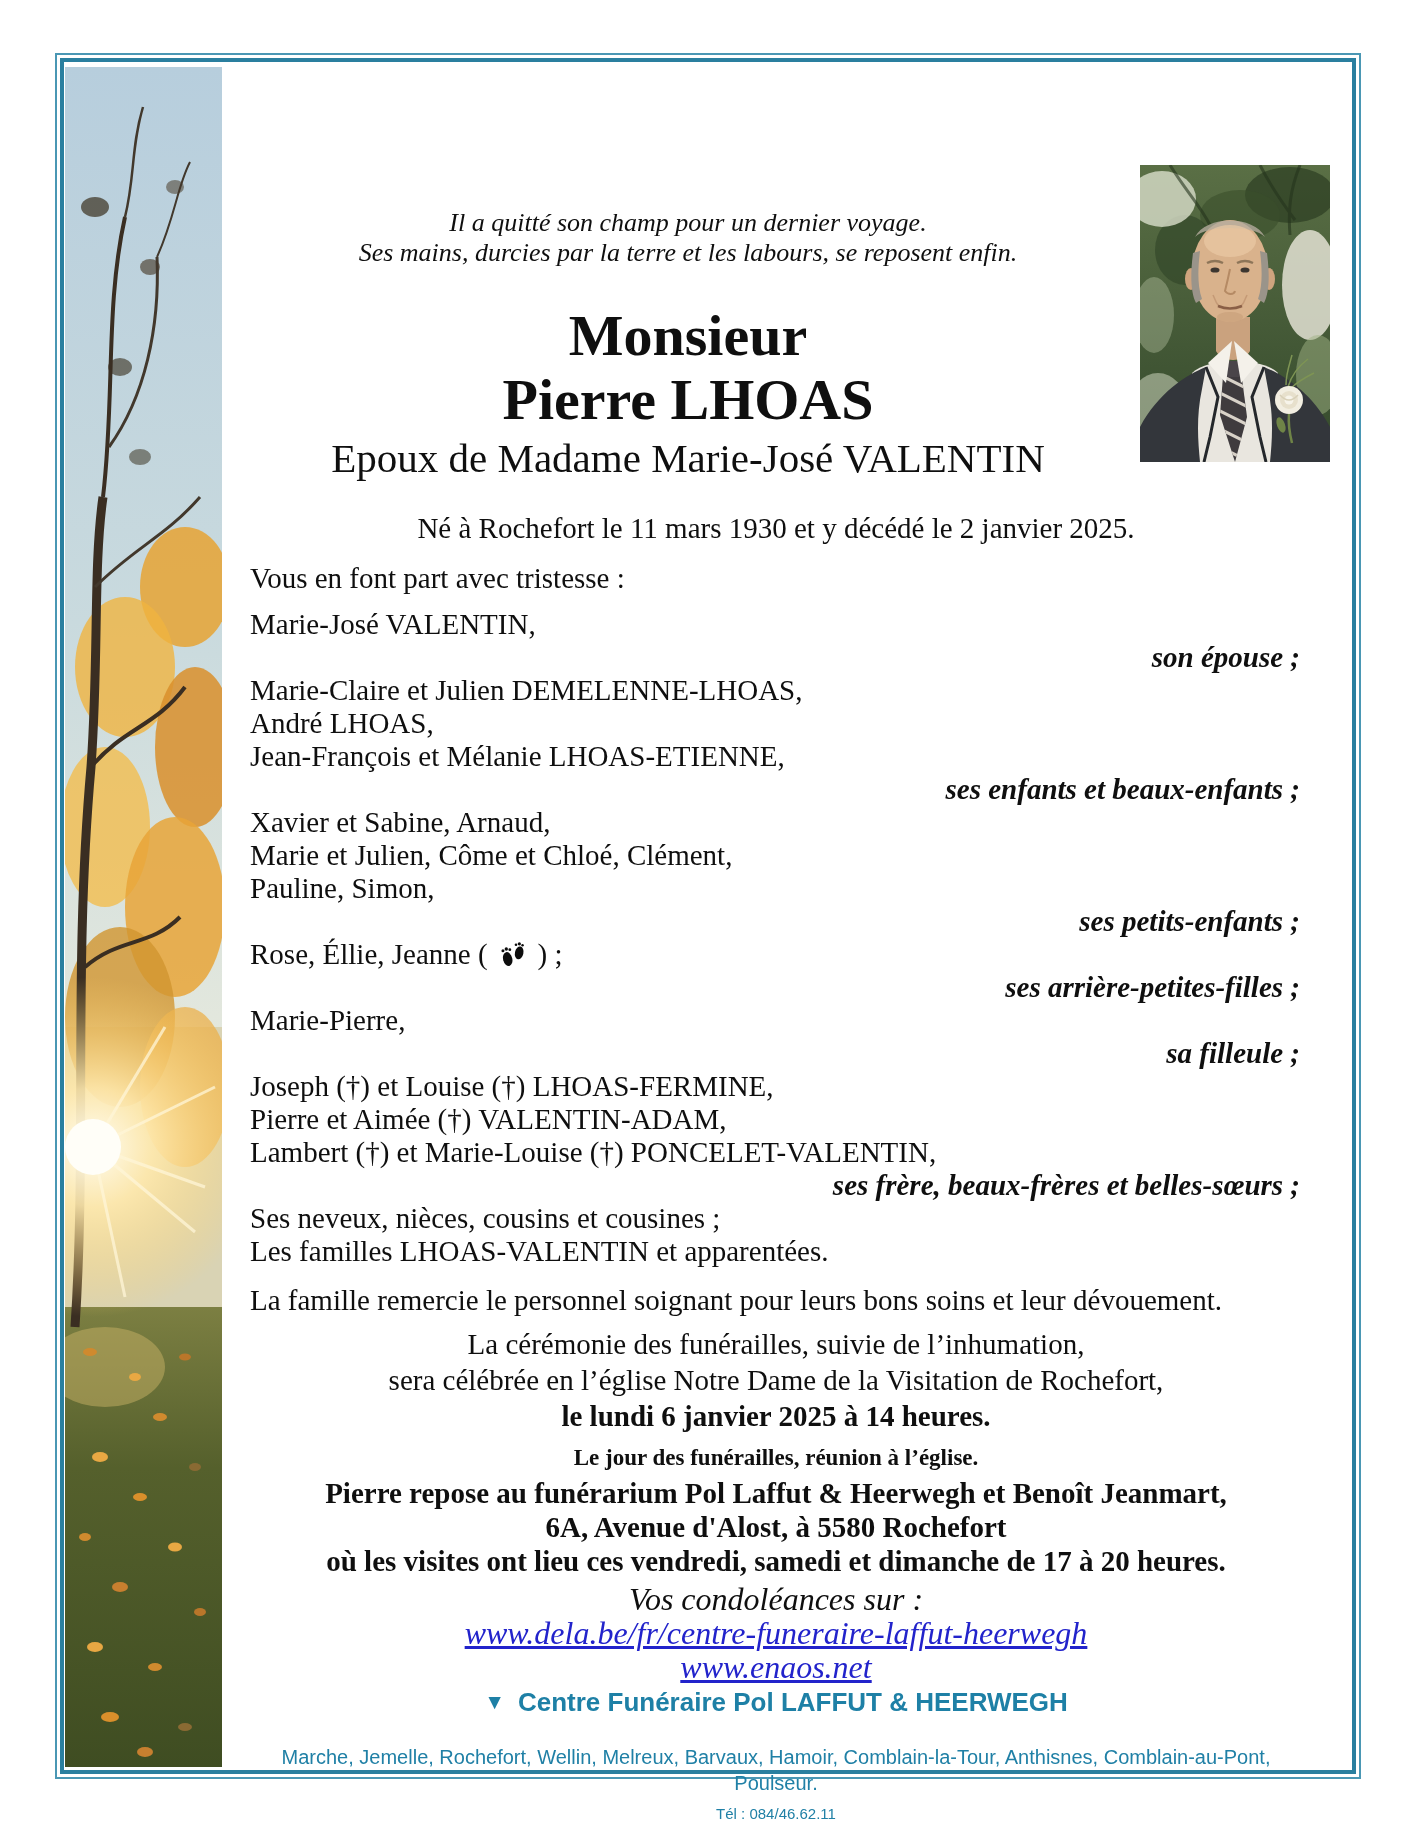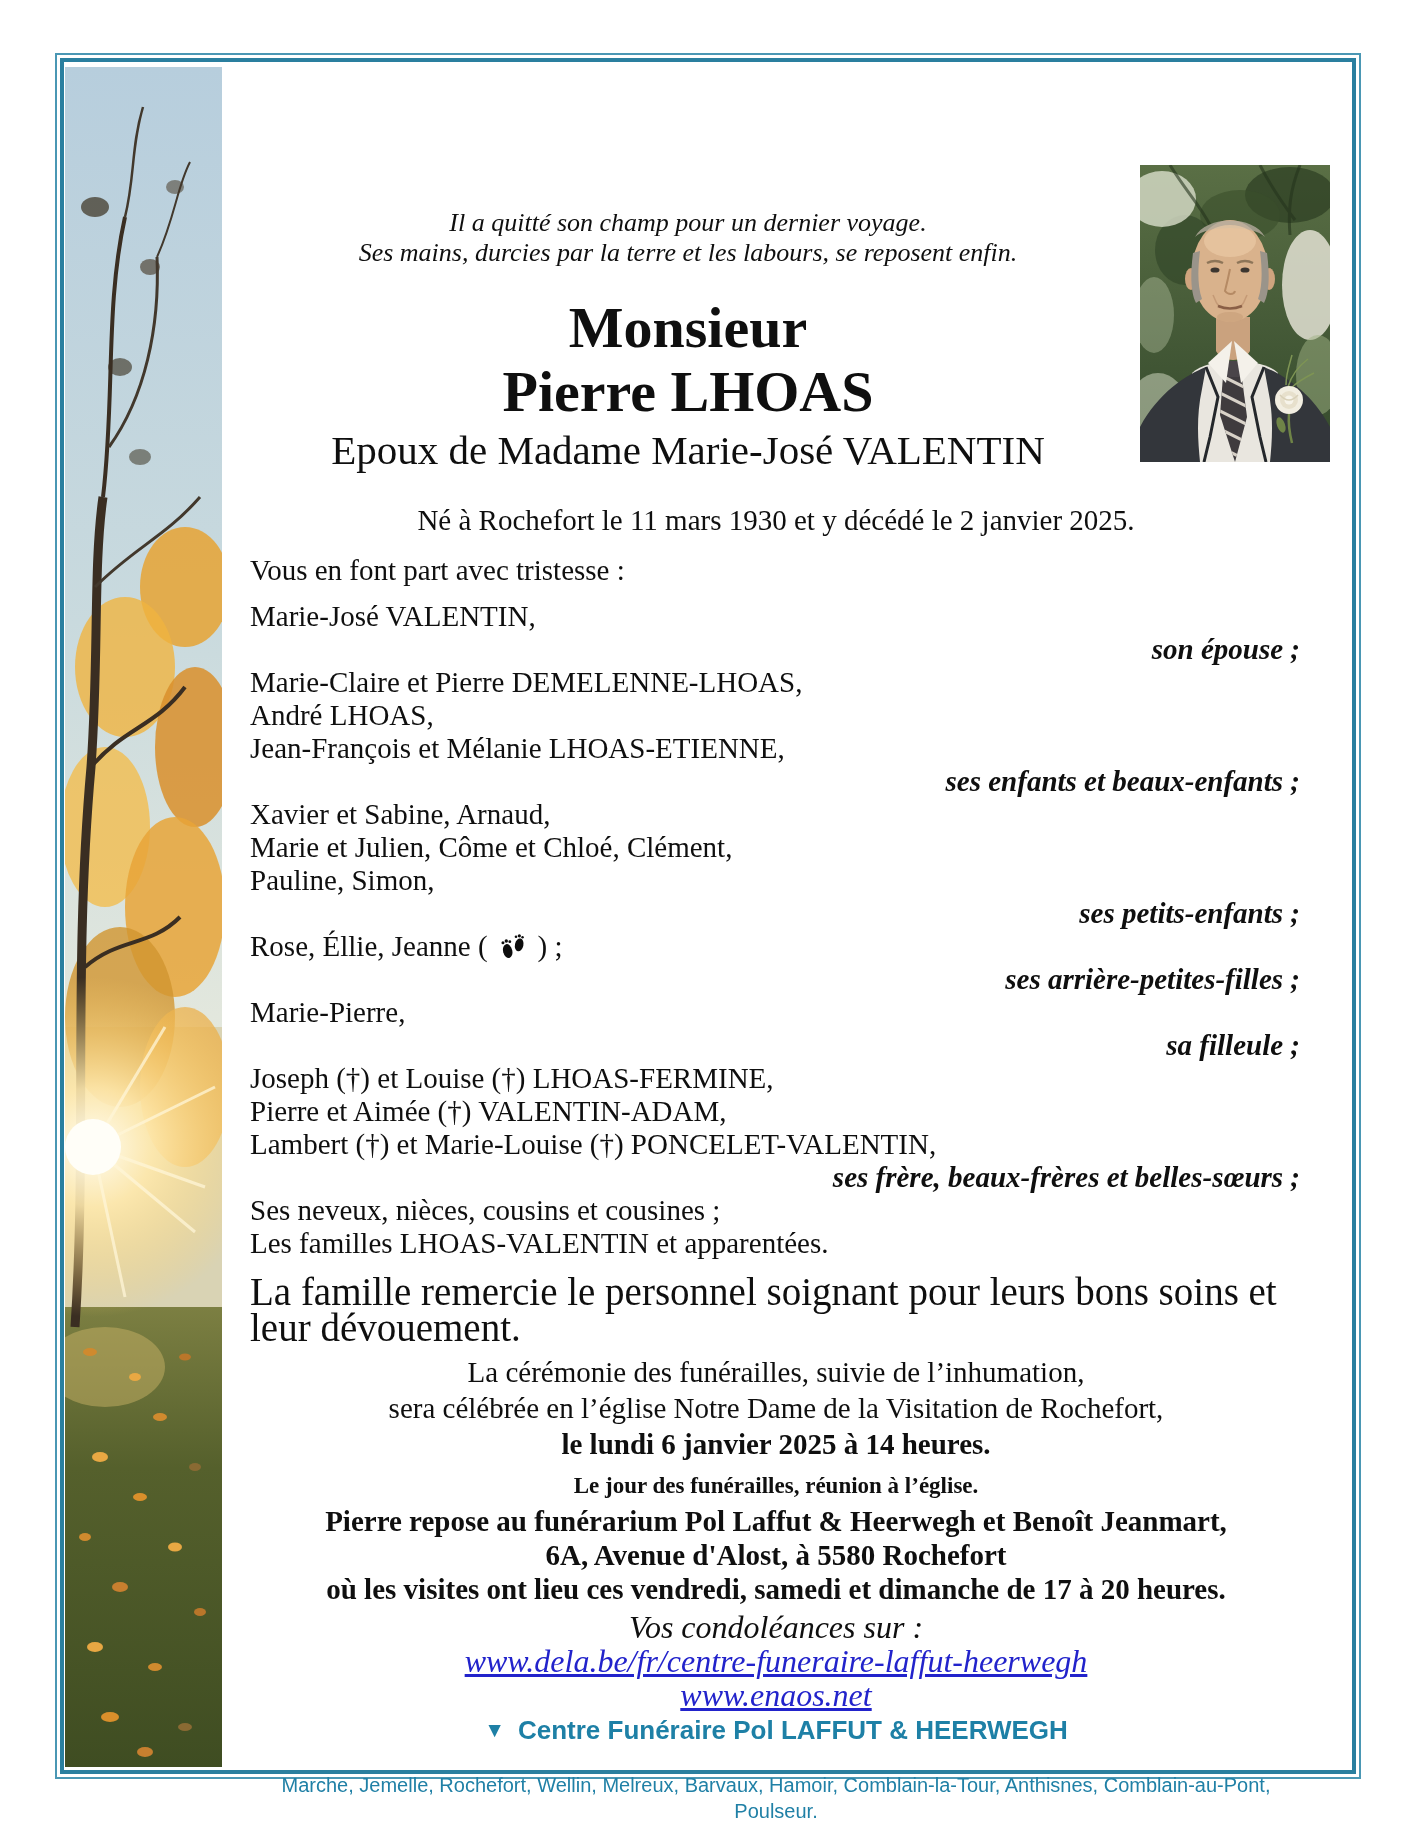--- a/index.html
+++ b/index.html
@@ -11,28 +11,28 @@
     position:absolute;left:55px;top:53px;width:1306px;height:1726px;
     border:2px solid #4a97b4;padding:3px;box-sizing:border-box;
   }
   .frame-inner{width:100%;height:100%;border:4px solid #2a7f9f;box-sizing:border-box;}
   .side-photo{position:absolute;left:65px;top:67px;width:157px;height:1700px;}
   .side-photo svg{display:block;width:100%;height:100%;}
   .portrait{position:absolute;left:1140px;top:165px;width:190px;height:297px;}
   .portrait svg{display:block;width:100%;height:100%;}
   .content{position:absolute;left:250px;top:8px;width:1052px;}
   .epigraph{margin-top:200px;width:876px;text-align:center;font-style:italic;font-size:26px;line-height:30px;}
-  .title-block{margin-top:28px;width:876px;text-align:center;}
+  .title-block{margin-top:36px;width:876px;text-align:center;}
   .title{font-size:58px;line-height:64px;font-weight:bold;}
   .spouse-line{font-size:41px;line-height:52px;}
   .birth{margin-top:26px;font-size:29px;line-height:36px;text-align:center;}
   .intro{margin-top:14px;font-size:29px;line-height:36px;}
   .fam-list{margin-top:12px;font-size:29px;line-height:33px;}
   .label{text-align:right;font-weight:bold;font-style:italic;padding-right:2px;}
-  .thanks{margin-top:14px;font-size:39px;line-height:36px;}
+  .thanks{margin-top:14px;font-size:29px;line-height:36px;}
   .ceremony{margin-top:8px;font-size:29px;line-height:36px;text-align:center;}
   .meeting{margin-top:6px;font-size:23px;line-height:36px;text-align:center;font-weight:bold;}
   .repose{font-size:29px;line-height:34px;text-align:center;font-weight:bold;}
   .condolences{margin-top:4px;font-size:32px;line-height:34px;text-align:center;}
   .it{font-style:italic;}
   .bold{font-weight:bold;}
   .link{color:#2223cb;text-decoration:underline;font-style:italic;cursor:pointer;}
   .brand{margin-top:2px;font-family:"Liberation Sans",sans-serif;font-size:26px;line-height:32px;
          font-weight:bold;color:#1e80a6;text-align:center;}
   .tri{display:inline-block;font-size:21px;margin-right:13px;transform:translateY(-2px);}
@@ -211,21 +211,21 @@
       <div class="spouse-line">Epoux de Madame Marie-José VALENTIN</div>
     </div>
 
     <div class="birth">Né à Rochefort le 11 mars 1930 et y décédé le 2 janvier 2025.</div>
 
     <div class="intro">Vous en font part avec tristesse :</div>
 
     <div class="fam-list">
       <div>Marie-José VALENTIN,</div>
       <div class="label">son épouse ;</div>
-      <div>Marie-Claire et Pierre DEMELENNE-LHOAS,</div>
+      <div>Marie-Claire et Julien DEMELENNE-LHOAS,</div>
       <div>André LHOAS,</div>
       <div>Jean-François et Mélanie LHOAS-ETIENNE,</div>
       <div class="label">ses enfants et beaux-enfants ;</div>
       <div>Xavier et Sabine, Arnaud,</div>
       <div>Marie et Julien, Côme et Chloé, Clément,</div>
       <div>Pauline, Simon,</div>
       <div class="label">ses petits-enfants ;</div>
       <div>
         <span>Rose, Éllie, Jeanne (</span><span class="feet"><svg viewBox="0 0 34 30" width="30" height="27" aria-hidden="true">
               <g fill="#0d0d0d">

